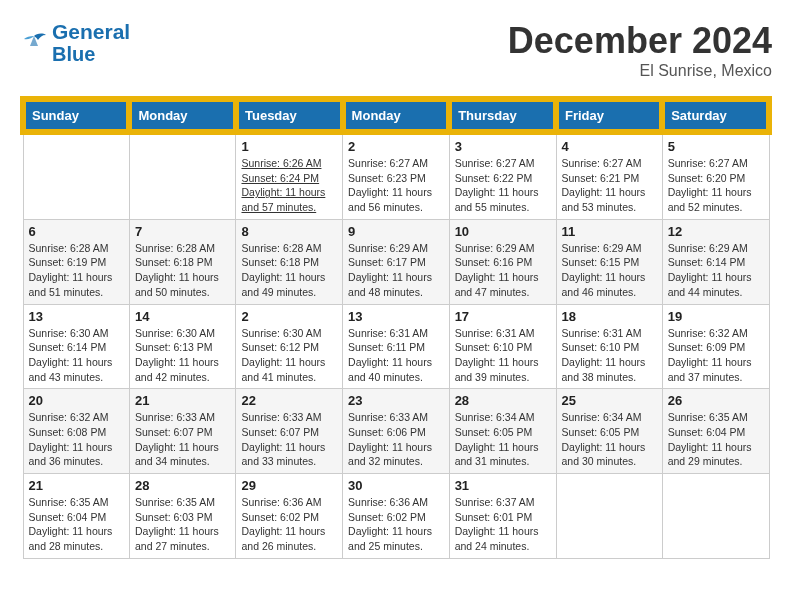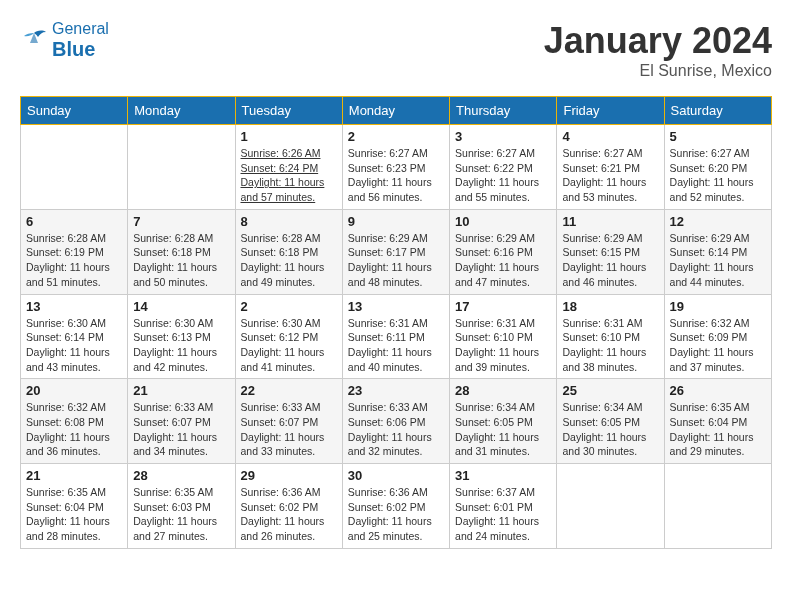--- a/index.html
+++ b/index.html
@@ -41,22 +41,22 @@
       width: 100%;
       border-collapse: collapse;
       font-size: 11px;
     }
     .calendar th {
       background-color: #1a6faf;
       color: #fff;
       text-align: left;
       padding: 6px 6px;
       font-size: 13px;
-      font-weight: normal;
-      border: 1px solid #eab308;
+      font-weight: bold;
+      border: 6px solid #eab308;
     }
     .calendar td {
       border: 1px solid #ccc;
       vertical-align: top;
       padding: 4px 5px;
       width: 108px;
       min-height: 80px;
       background: #fff;
     }
     .calendar tr:nth-child(even) td {
@@ -81,28 +81,28 @@
 <body>
 
 <div class="header">
   <div class="logo">
     <svg class="logo-bird" viewBox="0 0 28 22" xmlns="http://www.w3.org/2000/svg">
       <path d="M14 4 C16 2, 22 0, 26 3 C22 3, 20 5, 18 8 C16 5, 14 4, 14 4Z" fill="#1a6faf"></path>
       <path d="M14 4 C12 6, 8 8, 4 7 C6 5, 10 4, 14 4Z" fill="#4a9fd4"></path>
       <path d="M14 4 L10 14 L18 14 Z" fill="#1a6faf" opacity="0.6"></path>
     </svg>
     <div>
-      <div style="font-size:16px;font-weight:normal;color:#333;line-height:1.1;">
+      <div style="font-size:21px;font-weight:bold;color:#333;line-height:1.1;">
         <span style="color:#1a6faf;">General</span>
       </div>
       <div style="font-size:20px;font-weight:bold;color:#1a6faf;line-height:1.1;">Blue</div>
     </div>
   </div>
   <div class="title-block">
-    <div class="month-title">January 2024</div>
+    <div class="month-title">December 2024</div>
     <div class="location-title">El Sunrise, Mexico</div>
   </div>
 </div>
 
 <table class="calendar">
   <thead>
     <tr>
     <th>Sunday</th>
         <th>Monday</th>
         <th>Tuesday</th>

